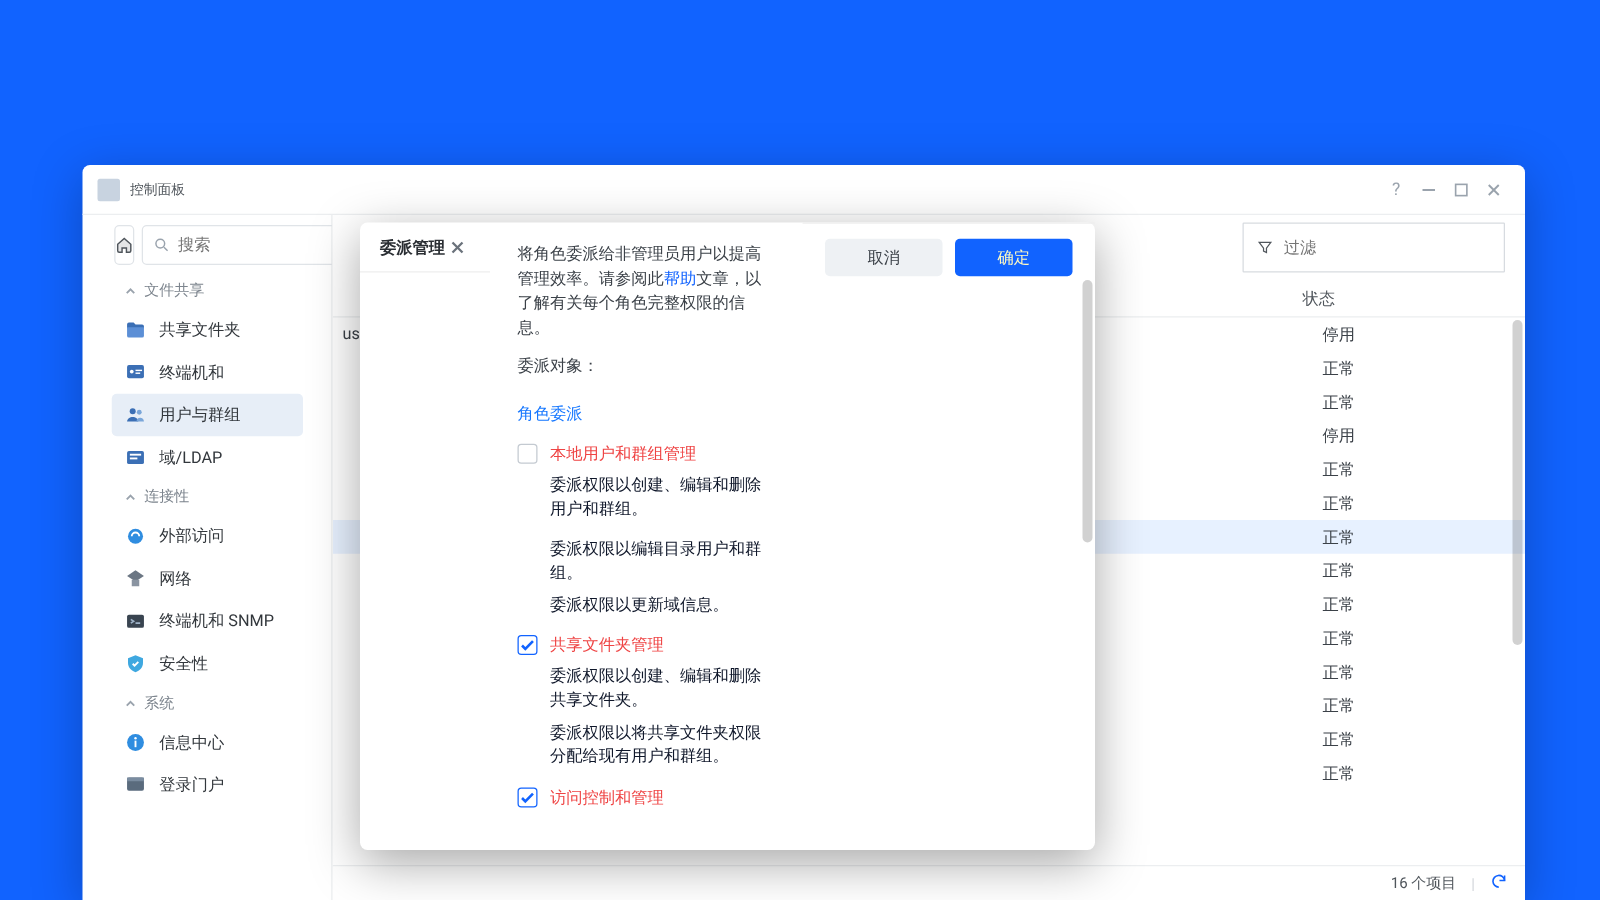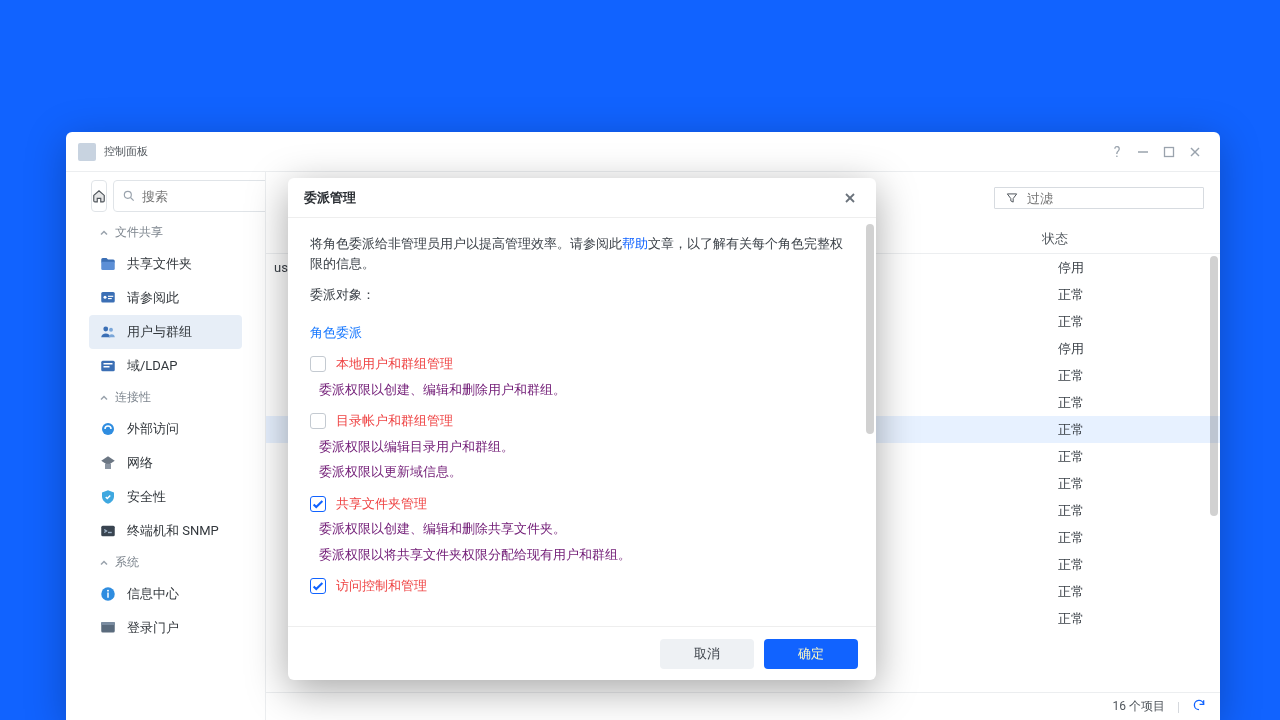--- a/index.html
+++ b/index.html
@@ -29,58 +29,58 @@
 .search-wrap input { border:none; outline:none; flex:1; font-size:13px; color:#333; background:transparent; }
 
 .side-group-label { display:flex; align-items:center; gap:6px; padding:6px 10px; font-size:12px; color:#7d858e; cursor:pointer; }
 .side-item { display:flex; align-items:center; gap:10px; padding:8px 10px; font-size:13px; color:#32373c; border-radius:4px; cursor:pointer; }
 .side-item.active { background:#e7eef7; }
 .side-icon { width:18px; height:18px; display:flex; align-items:center; justify-content:center; }
 
 .main { flex:1; display:flex; flex-direction:column; overflow:hidden; }
 .toolbar { height:52px; display:flex; align-items:center; padding:0 16px; gap:8px; }
 .toolbar-spacer { flex:1; }
-.filter-box { height:22px; border:1px solid #d7dbe0; border-radius:1px; display:flex; align-items:center; padding:0 10px; gap:8px; color:#7d858e; min-width:170px;justify-content:center; }
+.filter-box { height:40px; border:1px solid #d7dbe0; border-radius:1px; display:flex; align-items:center; padding:0 10px; gap:8px; color:#7d858e; min-width:170px;justify-content:center; }
 .filter-box input { border:none; outline:none; font-size:13px; flex:1; background:transparent; }
 
 .table { flex:1; overflow:hidden; display:flex; flex-direction:column; font-size:13px; color:#3b4148; }
 .thead { display:flex; height:30px; align-items:center; border-bottom:1px solid #eceef0; color:#50565c; padding-right:16px; }
 .th-status { width:170px; padding-left:8px; }
 .tbody { flex:1; overflow-y:auto; }
 .trow { display:flex; height:27px; align-items:center; }
 .trow.selected { background:#e7f1ff; }
 .td-user { flex:1; padding-left:8px; }
 .td-status { width:170px; padding-left:8px; }
 
 .statusbar { height:28px; border-top:1px solid #eceef0; display:flex; align-items:center; justify-content:flex-end; padding:0 14px; gap:12px; font-size:12px; color:#50565c; }
 .statusbar .sep { color:#d0d4d9; }
 .statusbar .reload { color:#1163ff; cursor:pointer; }
 
 
 .modal {
   position:absolute; left:288px; top:178px; width:588px; height:502px;
   background:#fff; border-radius:6px; box-shadow:0 10px 40px rgba(0,0,0,0.35);
-  display:flex; flex-direction:column;
+  display:flex; flex-direction:row;
 }
 .modal-title { height:40px; display:flex; align-items:center; padding:0 16px; font-size:13px; font-weight:600; color:#2a2e33; border-bottom:1px solid #eee; }
 .modal-close { margin-left:auto; width:20px; height:20px; display:flex; align-items:center; justify-content:center; color:#6a727b; cursor:pointer; }
 .modal-body { flex:1; padding:16px 22px 0 22px; overflow-y:auto; font-size:13px; color:#3b4148; line-height:1.5; }
 .modal-body a.link { color:#1163ff; text-decoration:none; }
 .kv-row { display:flex; margin-top:12px; }
 .kv-label { width:140px; color:#3b4148; }
 .kv-value { flex:1; }
 .section-label { color:#1677ff; font-weight:500; margin-top:18px; }
 .perm { margin-top:12px; }
 .perm-head { display:flex; align-items:flex-start; gap:10px; }
 .cb { width:16px; height:16px; border:1px solid #c4cad1; border-radius:3px; margin-top:2px; flex-shrink:0; display:flex; align-items:center; justify-content:center; background:#fff; }
 .cb.checked { border-color:#1163ff; }
 .cb.checked svg { display:block; }
 .cb svg { display:none; width:14px; height:14px; }
 .perm-title { font-size:13px; color:#ef4444;font-family:Liberation Serif, serif; }
-.perm-desc { margin-left:9px; margin-top:6px; color:#701a75; }
+.perm-desc { margin-left:26px; margin-top:6px; color:#0f172a; }
 .modal-footer { height:54px; border-top:1px solid #eee; display:flex; align-items:center; justify-content:flex-end; gap:10px; padding:0 18px; }
 .btn { height:30px; padding:0 34px; border-radius:4px; font-size:13px; cursor:pointer; display:flex; align-items:center; justify-content:center; border:none; }
 .btn-secondary { background:#eef1f4; color:#3b4148; }
 .btn-primary { background:#1163ff; color:#fef9c3; font-weight:500; }
 
 .scroll-indicator { position:absolute; right:2px; width:8px; background:rgba(0,0,0,0.18); border-radius:4px; }
 </style>
 </head>
 <body>
 
@@ -142,21 +142,21 @@
           </div>
           <div class="side-item">
             <span class="side-icon">
               <svg width="18" height="18" viewBox="0 0 24 24">
                 <rect x="3" y="4" width="18" height="14" rx="2" fill="#3b6fb5"></rect>
                 <circle cx="8" cy="11" r="2" fill="#fff"></circle>
                 <rect x="12" y="9" width="7" height="1.5" fill="#fff"></rect>
                 <rect x="12" y="12" width="5" height="1.5" fill="#fff"></rect>
               </svg>
             </span>
-            <span>请参阅此</span>
+            <span>终端机和</span>
           </div>
           <div class="side-item active">
             <span class="side-icon">
               <svg width="18" height="18" viewBox="0 0 24 24">
                 <circle cx="9" cy="8" r="3.2" fill="#3b6fb5"></circle>
                 <circle cx="16" cy="9" r="2.6" fill="#7aa6d9"></circle>
                 <path d="M3 19c0-3 3-5 6-5s6 2 6 5" fill="#3b6fb5"></path>
                 <path d="M13 19c0-2.4 1.8-4 4-4s4 1.6 4 4" fill="#7aa6d9"></path>
               </svg>
             </span>
@@ -192,35 +192,35 @@
               <svg width="18" height="18" viewBox="0 0 24 24">
                 <path d="M12 3l9 6-9 6-9-6 9-6z" fill="#6b7683"></path>
                 <rect x="8" y="13" width="8" height="7" fill="#8a94a1"></rect>
               </svg>
             </span>
             <span>网络</span>
           </div>
           <div class="side-item">
             <span class="side-icon">
               <svg width="18" height="18" viewBox="0 0 24 24">
-                <path d="M12 3l8 3v5c0 5-3.5 8.5-8 10-4.5-1.5-8-5-8-10V6l8-3z" fill="#3fa8e0"></path>
-                <path d="M9 12l2 2 4-4" stroke="#fff" stroke-width="2" fill="none"></path>
-              </svg>
-            </span>
-            <span>安全性</span>
-          </div>
-          <div class="side-item">
-            <span class="side-icon">
-              <svg width="18" height="18" viewBox="0 0 24 24">
                 <rect x="3" y="5" width="18" height="14" rx="2" fill="#394450"></rect>
                 <path d="M7 10l3 2-3 2" stroke="#9fb3c8" stroke-width="1.8" fill="none"></path>
                 <line x1="12" y1="14" x2="17" y2="14" stroke="#9fb3c8" stroke-width="1.8"></line>
               </svg>
             </span>
             <span>终端机和 SNMP</span>
+          </div>
+          <div class="side-item">
+            <span class="side-icon">
+              <svg width="18" height="18" viewBox="0 0 24 24">
+                <path d="M12 3l8 3v5c0 5-3.5 8.5-8 10-4.5-1.5-8-5-8-10V6l8-3z" fill="#3fa8e0"></path>
+                <path d="M9 12l2 2 4-4" stroke="#fff" stroke-width="2" fill="none"></path>
+              </svg>
+            </span>
+            <span>安全性</span>
           </div>
           <div class="side-group-label">
             <svg width="10" height="10" viewBox="0 0 10 10">
               <path d="M2 6.5L5 3.5 8 6.5" stroke="#9aa3ad" stroke-width="1.5" fill="none"></path>
             </svg>
             <span>系统</span>
           </div>
           <div class="side-item">
             <span class="side-icon">
               <svg width="18" height="18" viewBox="0 0 24 24">
@@ -352,24 +352,20 @@
     <div class="section-label">角色委派</div>
     <div id="perms">
         <div class="perm">
           <div class="perm-head">
             <div class="cb"></div>
             <div class="perm-title">本地用户和群组管理</div>
           </div>
           <div class="perm-desc">委派权限以创建、编辑和删除用户和群组。</div>
         </div>
         <div class="perm">
-          <div class="perm-head">
-            <div class="cb"></div>
-            <div class="perm-title">目录帐户和群组管理</div>
-          </div>
           <div class="perm-desc">委派权限以编辑目录用户和群组。</div>
           <div class="perm-desc">委派权限以更新域信息。</div>
         </div>
         <div class="perm">
           <div class="perm-head">
             <div class="cb checked">
               <svg viewBox="0 0 16 16">
                 <path d="M3 8.5l3 3 7-7" stroke="#1163ff" stroke-width="2.4" fill="none"></path>
               </svg>
             </div>

